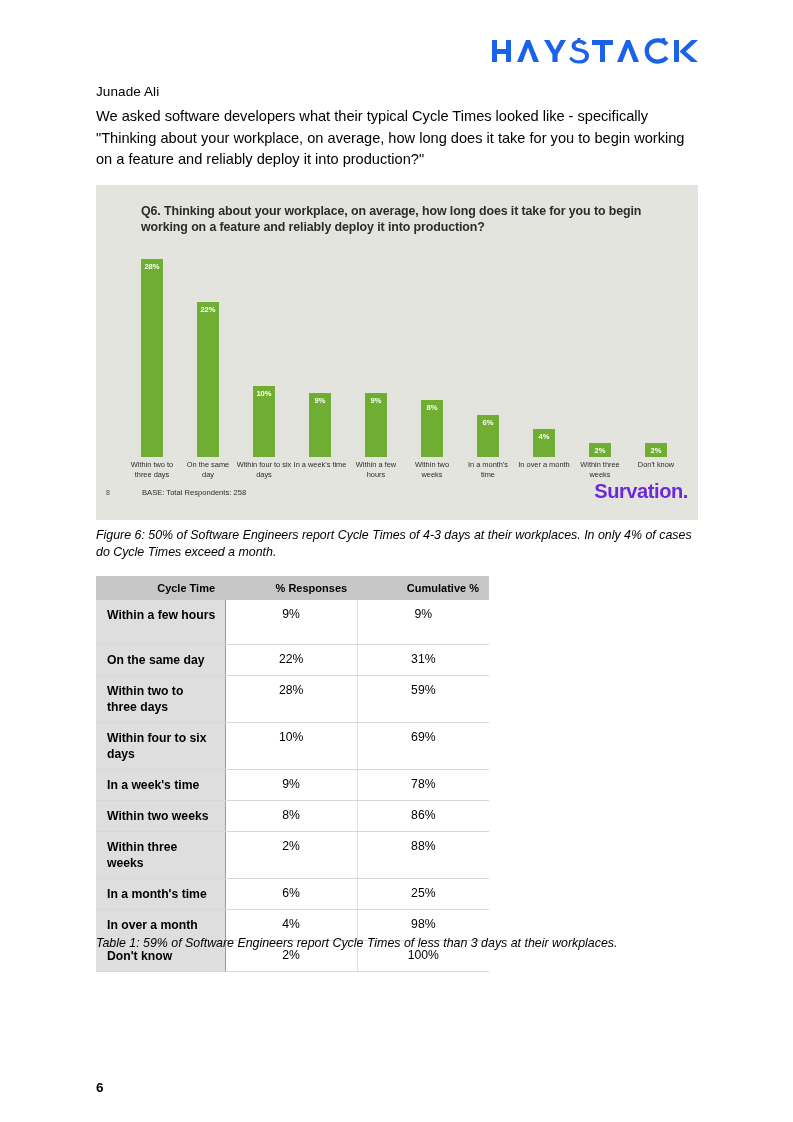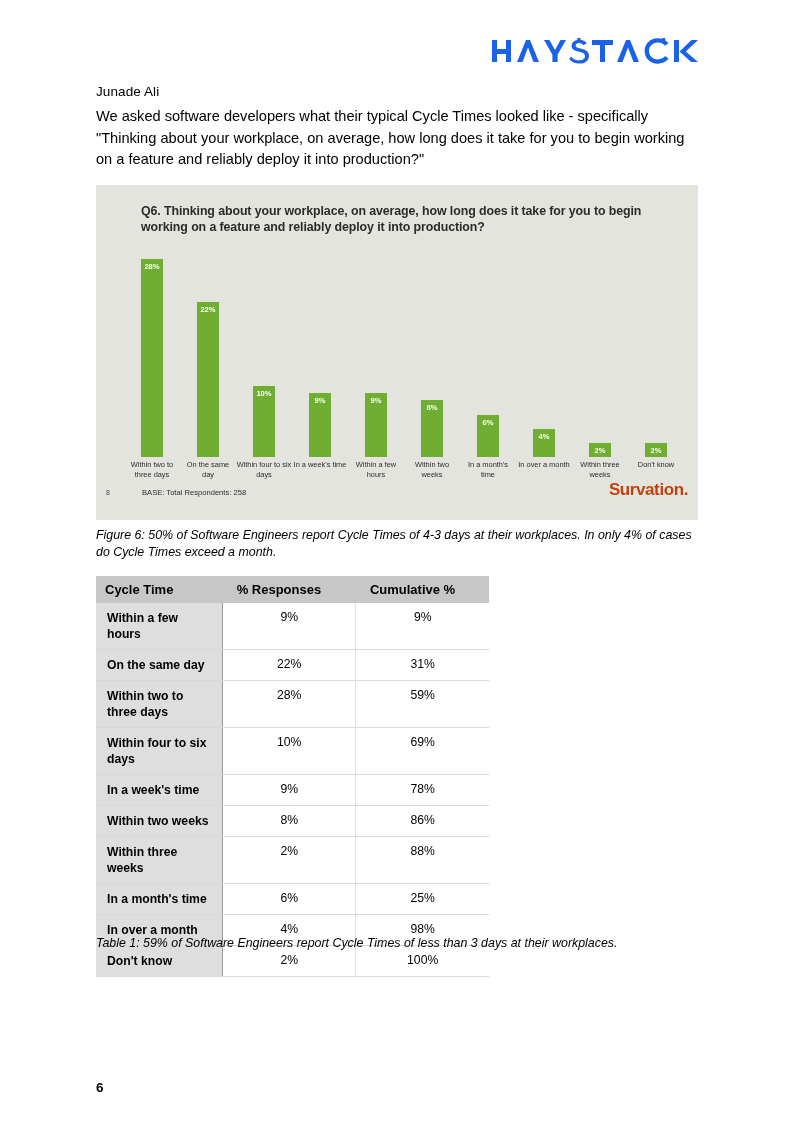--- a/index.html
+++ b/index.html
@@ -165,23 +165,23 @@
     left: 46px;
     top: 4px;
     font-size: 7.6px;
     color: #2b2b2b;
     text-align: center;
   }
   .chart-brand {
     position: absolute;
     right: 10px;
     top: -4px;
-    font-size: 17px;
-    font-weight: bold;
-    color: #c2410c;
+    font-size: 20px;
+    font-weight: bold;
+    color: #6d28d9;
     letter-spacing: -0.4px;
   }
 
   
   .fig-caption {
     position: absolute;
     left: 96px;
     top: 527px;
     width: 604px;
     font-size: 12.4px;
@@ -194,23 +194,23 @@
   .data-table {
     position: absolute;
     left: 96px;
     top: 576px;
     width: 393px;
     border-collapse: collapse;
     font-size: 12.2px;
   }
   .data-table th {
     background: #c7c7c7;
-    text-align: left;
-    font-weight: bold;
-    font-size: 13px;
+    text-align: right;
+    font-weight: bold;
+    font-size: 11px;
     padding: 6px 10px 6px 9px;
     border: none;
     color: #000;
   }
   .data-table th.c2, .data-table th.c3 {
     padding-left: 14px;
   }
   .data-table td {
     border-bottom: 1px solid #d8d8d8;
     padding: 7px 9px;

